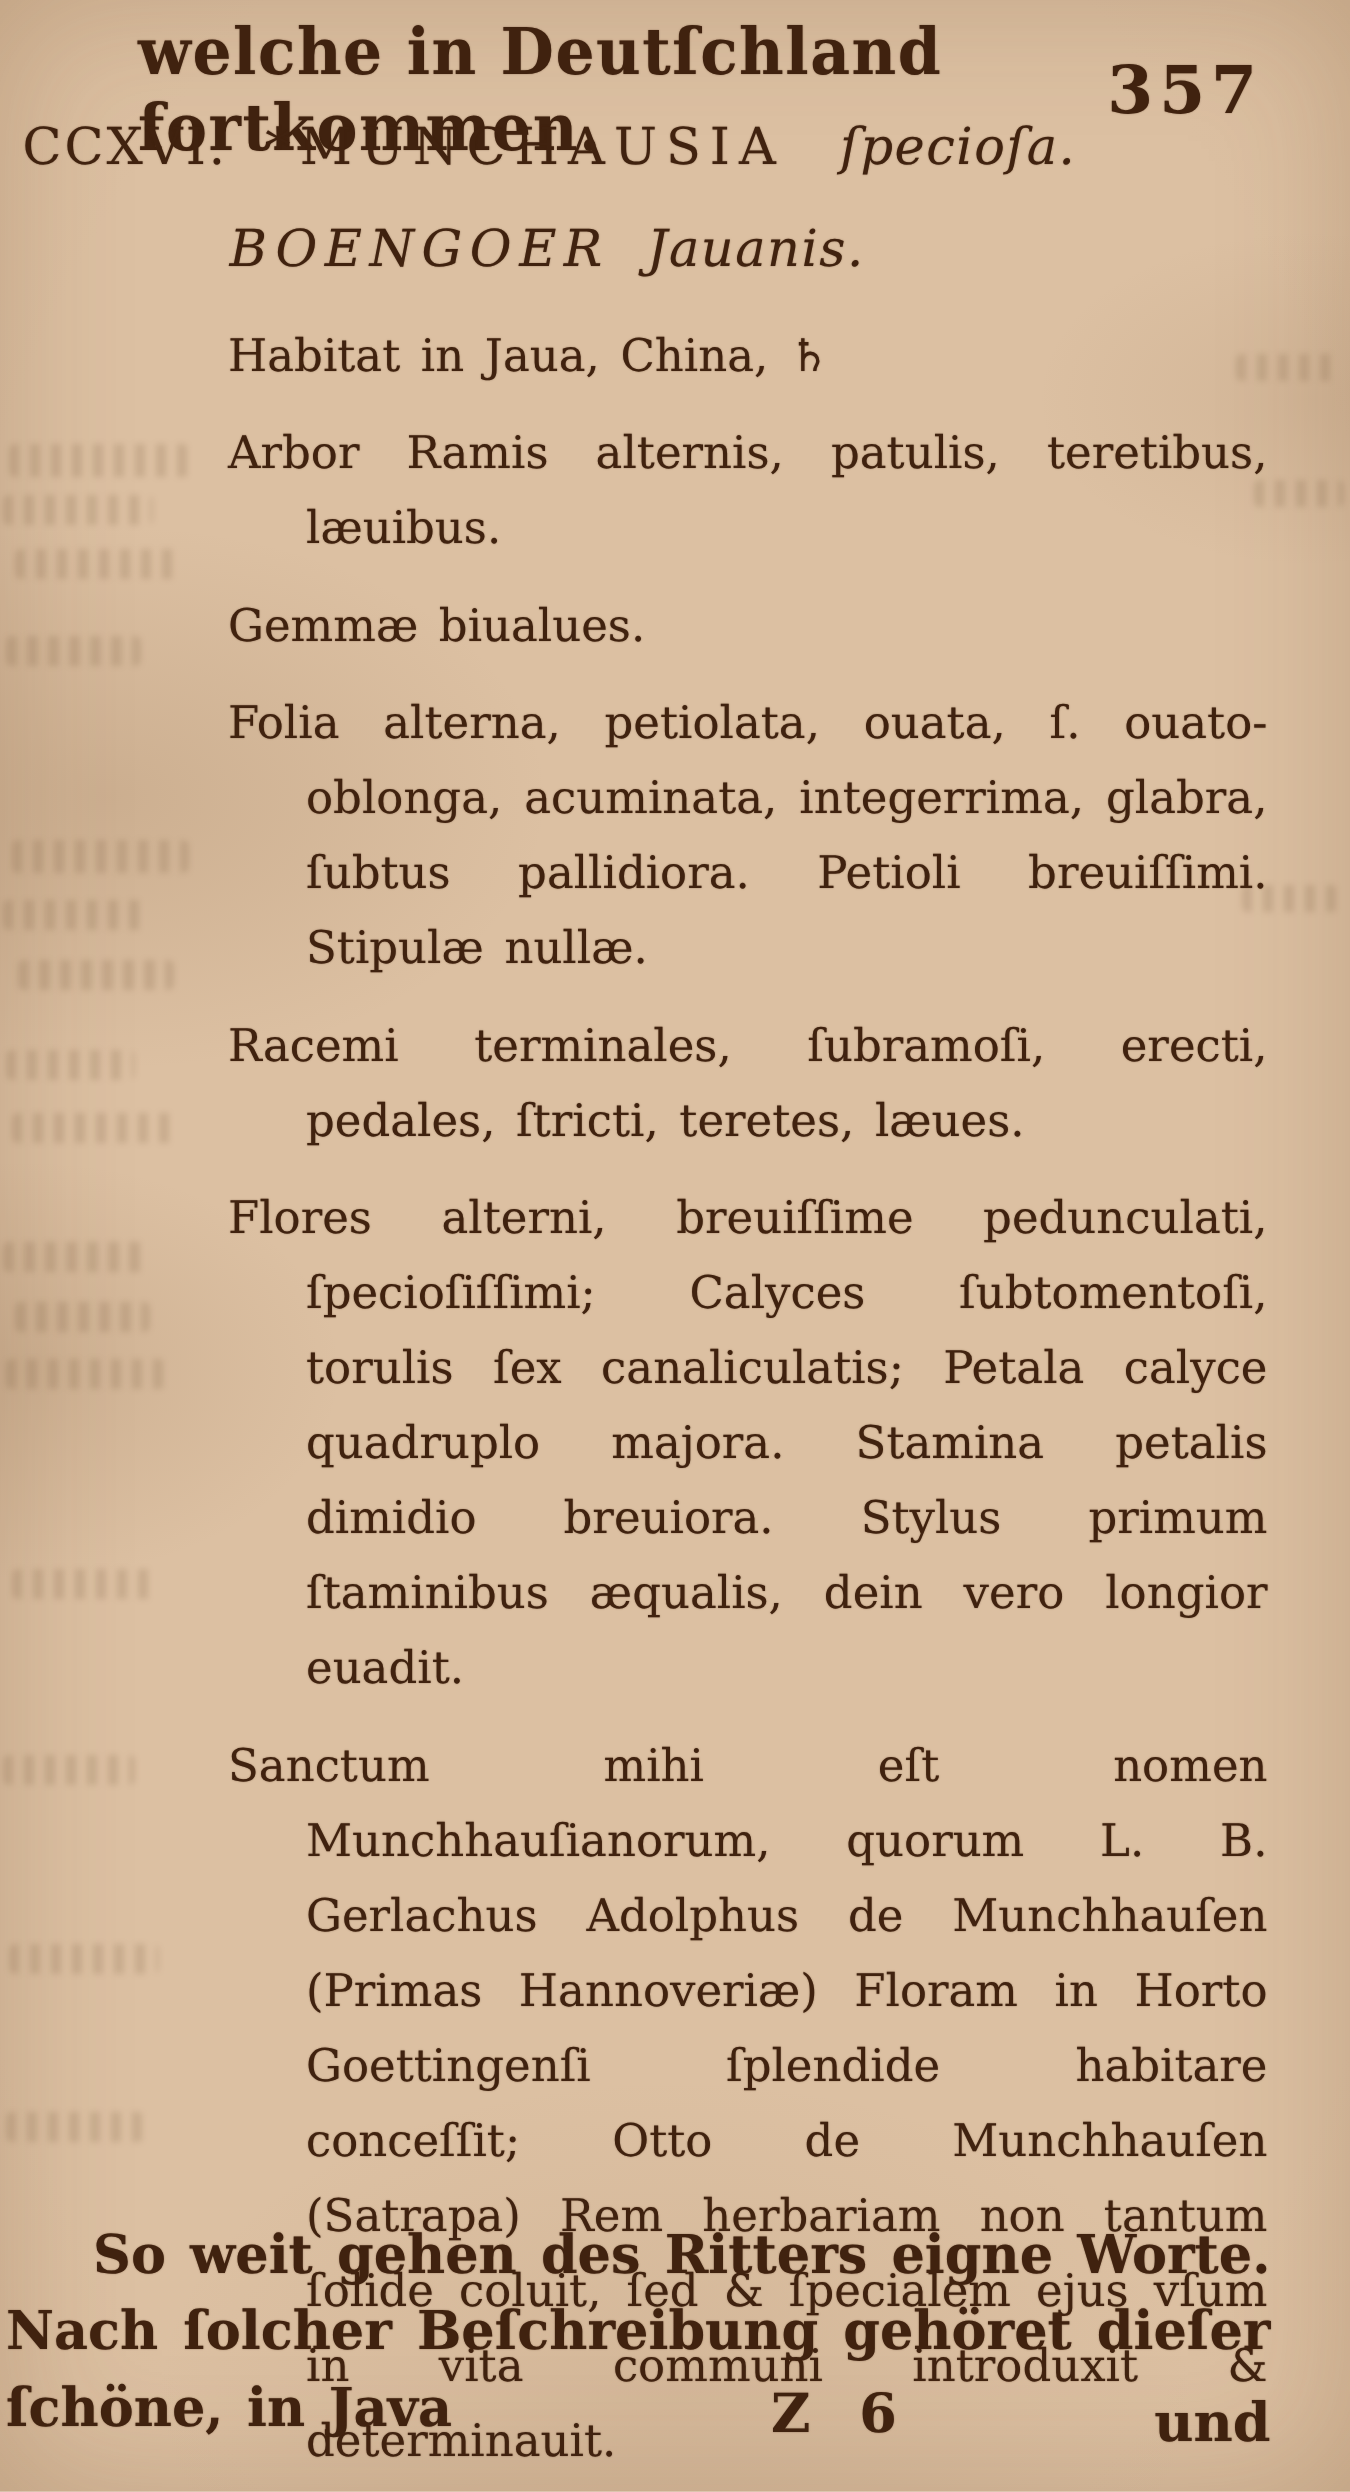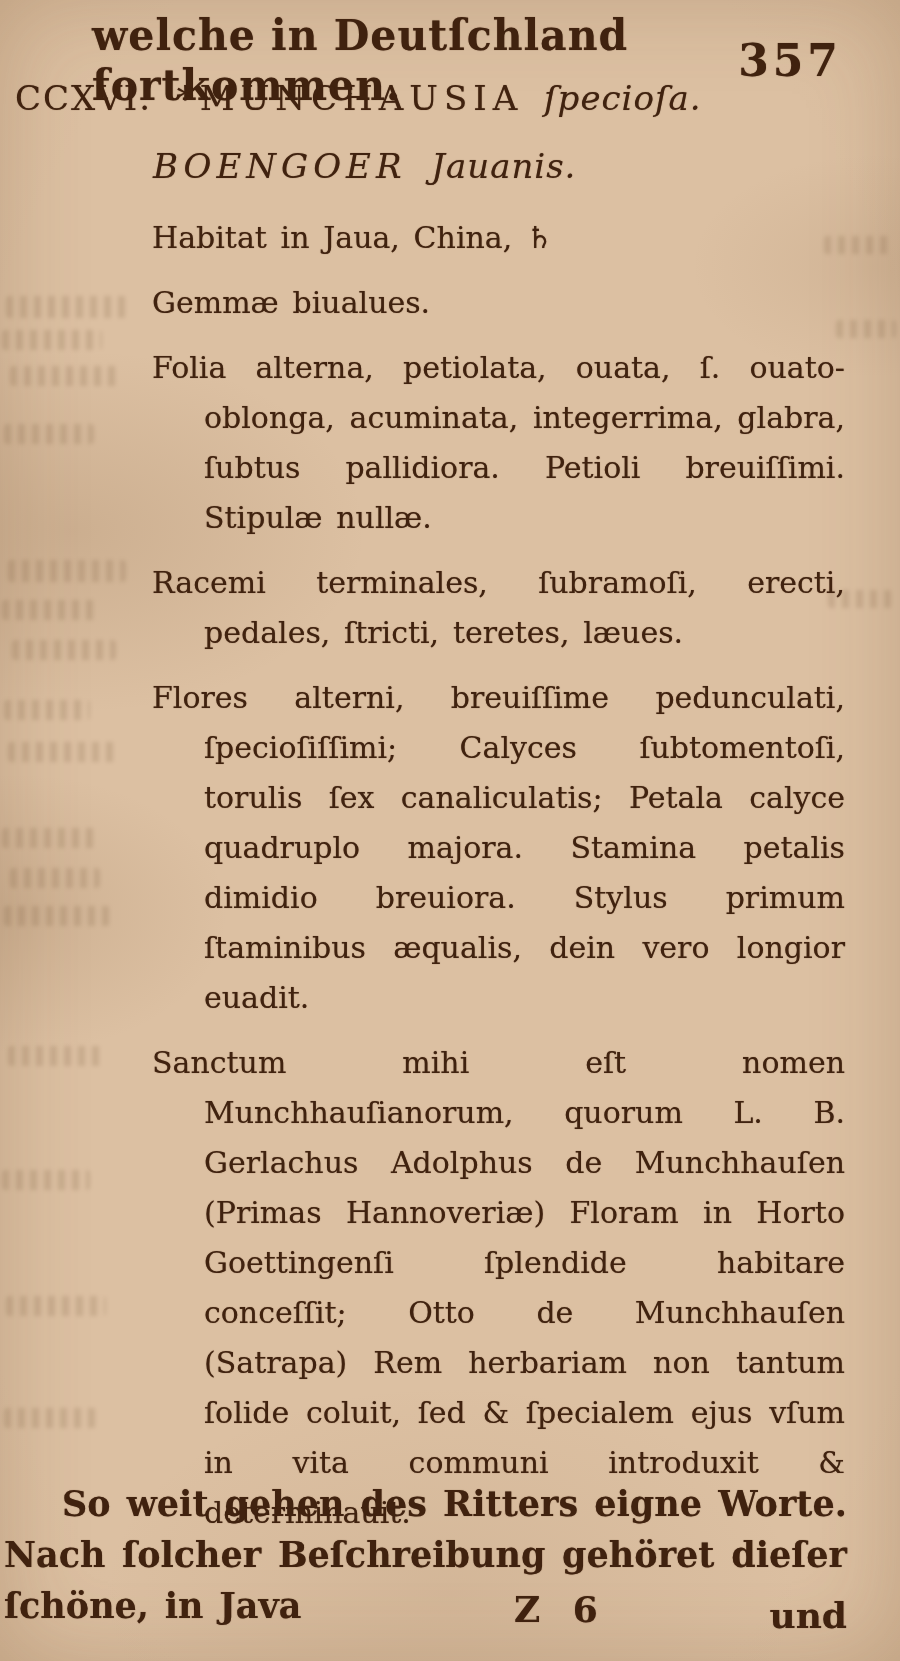--- a/index.html
+++ b/index.html
@@ -33,21 +33,21 @@
   }
   .rh-page { margin-left: auto; font-size: 44px; font-weight: bold; letter-spacing: 4px; }
 
   
   .heading {
     position: absolute; top: 78px; left: 15px; right: 40px;
     font-size: 34px; white-space: nowrap;
   }
   .heading .num { letter-spacing: 2px; text-align: center; }
   .heading .genus { letter-spacing: 6px; margin-left: 14px; }
-  .heading .species { font-style: italic; margin-left: 10px; letter-spacing: 1px; }
+  .heading .species { font-style: italic; margin-left: 26px; letter-spacing: 1px; }
 
   .subheading {
     position: absolute; top: 146px; left: 153px;
     font-size: 34px; white-space: nowrap;
   }
   .subheading .name { letter-spacing: 5px; font-style: italic; }
   .subheading .epithet { font-style: italic; margin-left: 14px; letter-spacing: 1px; }
 
   
   .body-col {
@@ -123,20 +123,21 @@
     <span class="species">ſpecioſa.</span>
   </div>
 
   <div class="subheading ink">
     <span class="name">BOENGOER</span>
     <span class="epithet">Jauanis.</span>
   </div>
 
   <div class="body-col ink">
       <div class="para"><span class="it">Habitat</span><span> in Jaua, China, ♄</span></div>
+      <div class="para"><span class="it">Arbor</span><span> Ramis alternis, patulis, teretibus, læuibus.</span></div>
       <div class="para"><span class="it">Gemmæ</span><span> biualues.</span></div>
       <div class="para"><span class="it">Folia</span><span> alterna, petiolata, ouata, ſ. ouato-oblonga, acuminata, integerrima, glabra, ſubtus pallidiora. </span><span class="it">Petioli</span><span> breuiſſimi. </span><span class="it">Stipulæ</span><span> nullæ.</span></div>
       <div class="para"><span class="it">Racemi</span><span> terminales, ſubramoſi, erecti, pedales, ſtricti, teretes, læues.</span></div>
       <div class="para"><span class="it">Flores</span><span> alterni, breuiſſime pedunculati, ſpecioſiſſimi; </span><span class="it">Calyces</span><span> ſubtomentoſi, torulis ſex canaliculatis; </span><span class="it">Petala</span><span> calyce quadruplo majora. </span><span class="it">Stamina</span><span> petalis dimidio breuiora. </span><span class="it">Stylus</span><span> primum ſtaminibus æqualis, dein vero longior euadit.</span></div>
       <div class="para"><span>Sanctum mihi eſt nomen Munchhauſianorum, quorum L. B. Gerlachus Adolphus de Munchhauſen (Primas Hannoveriæ) Floram in Horto Goettingenſi ſplendide habitare conceſſit; Otto de Munchhauſen (Satrapa) Rem herbariam non tantum ſolide coluit, ſed &amp; ſpecialem ejus vſum in vita communi introduxit &amp; determinauit.</span></div>
     </div>
 
   <div class="closing ink">So weit gehen des Ritters eigne Worte.  Nach ſolcher Beſchreibung gehöret dieſer ſchöne, in Java</div>
 
   <div class="sig-row ink">

